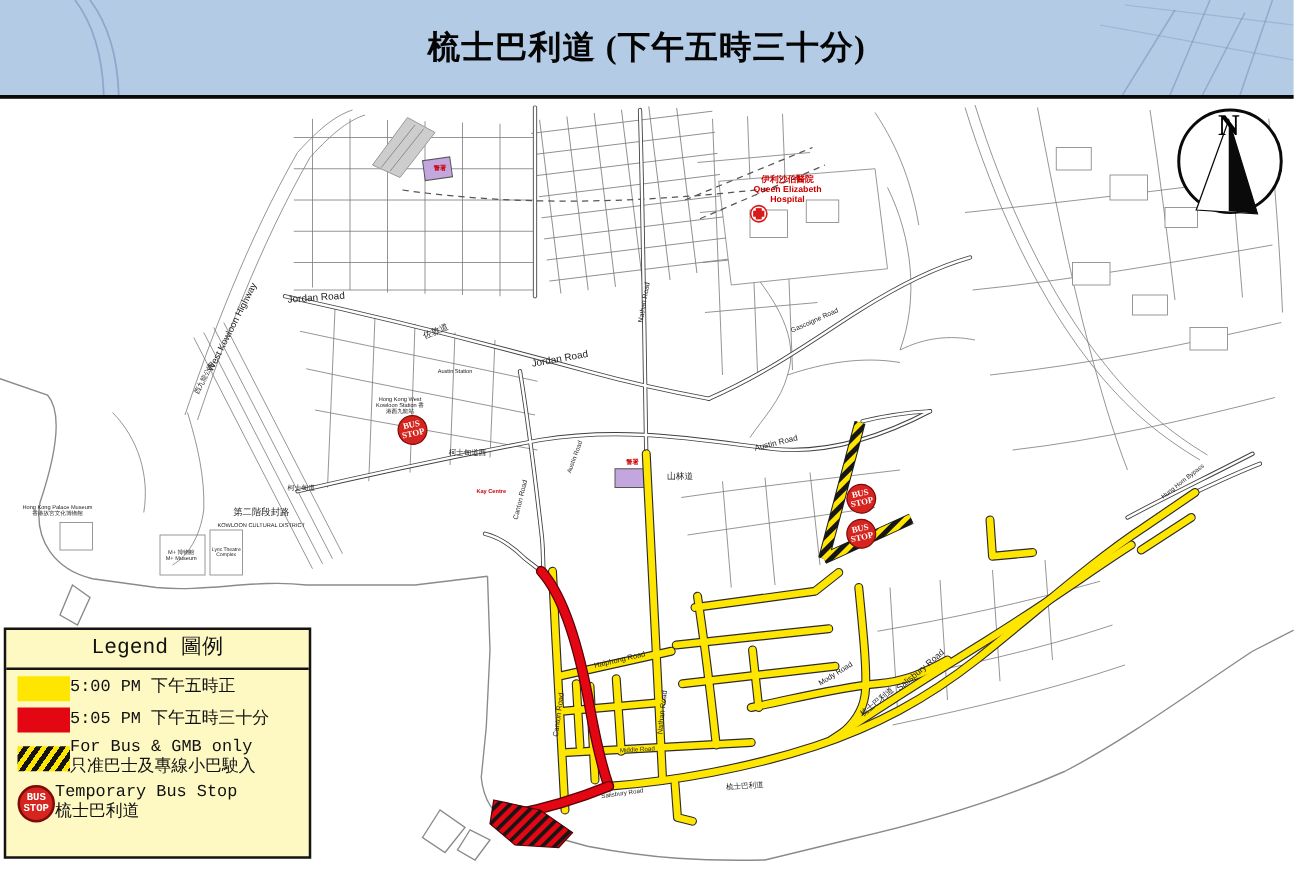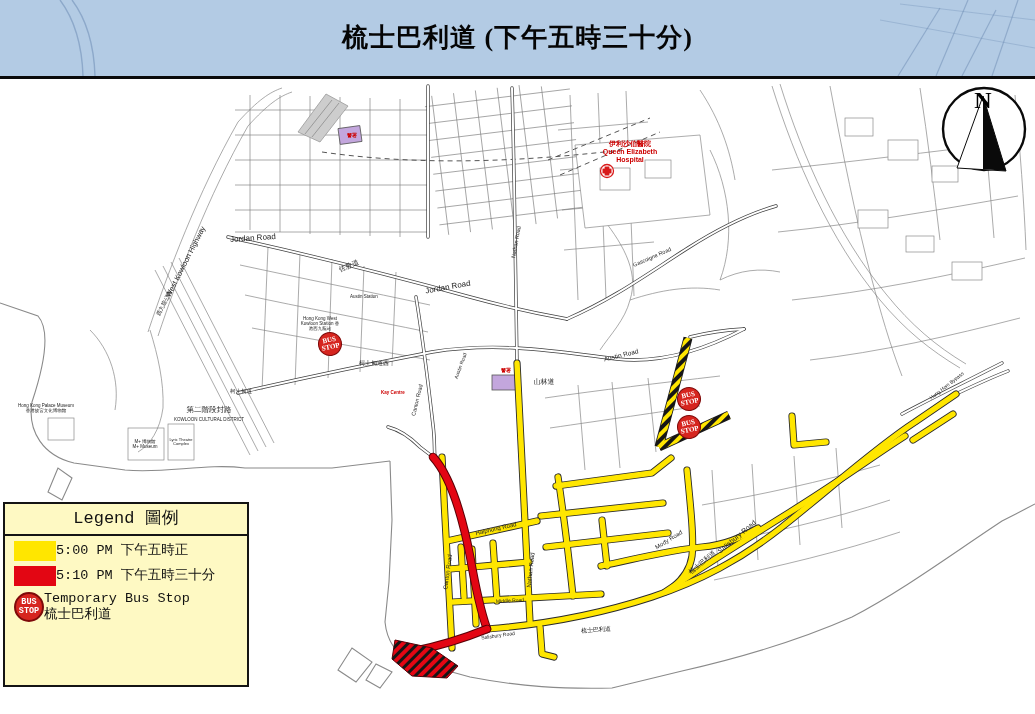--- a/index.html
+++ b/index.html
@@ -307,21 +307,28 @@
   </svg>
 
   <div class="legend">
     <div class="legend-title">Legend 圖例</div>
     <div class="legend-row">
       <div class="sw yellow"></div>
       <div class="legend-label">5:00 PM 下午五時正</div>
     </div>
     <div class="legend-row">
       <div class="sw red"></div>
-      <div class="legend-label">5:10 PM 下午五時三十分</div>
+      <div class="legend-label">5:05 PM 下午五時三十分</div>
+    </div>
+    <div class="legend-row">
+      <div class="sw hatch"></div>
+      <div class="legend-label">
+        <div>For Bus &amp; GMB only</div>
+        <div>只准巴士及專線小巴駛入</div>
+      </div>
     </div>
     <div class="legend-row">
       <div class="legend-bus">
         <span>BUS</span>
           <span>STOP</span>
       </div>
       <div class="legend-label">
         <div>Temporary Bus Stop</div>
         <div>梳士巴利道</div>
       </div>

